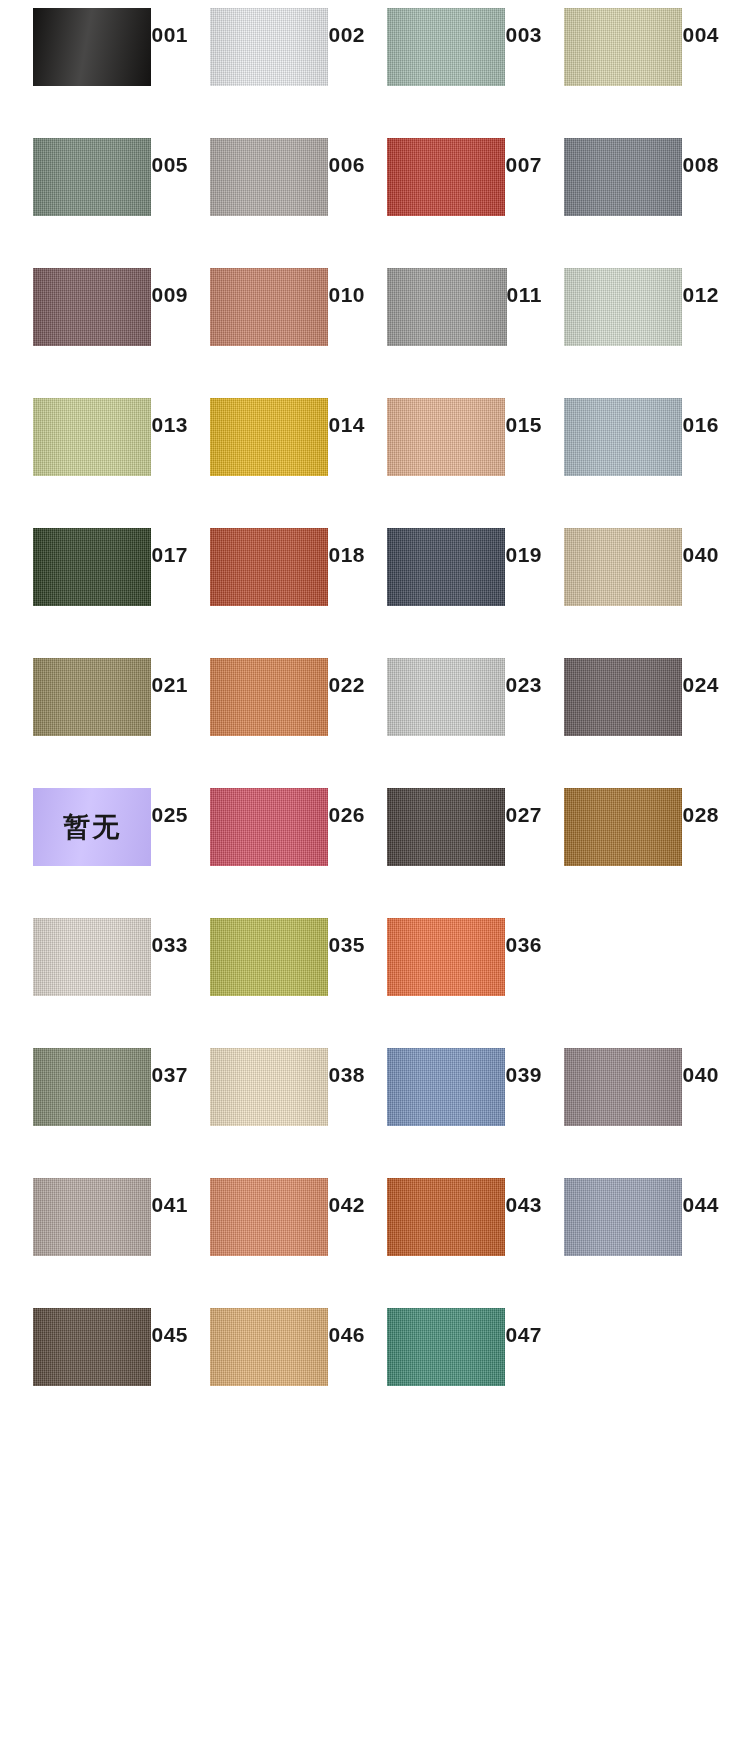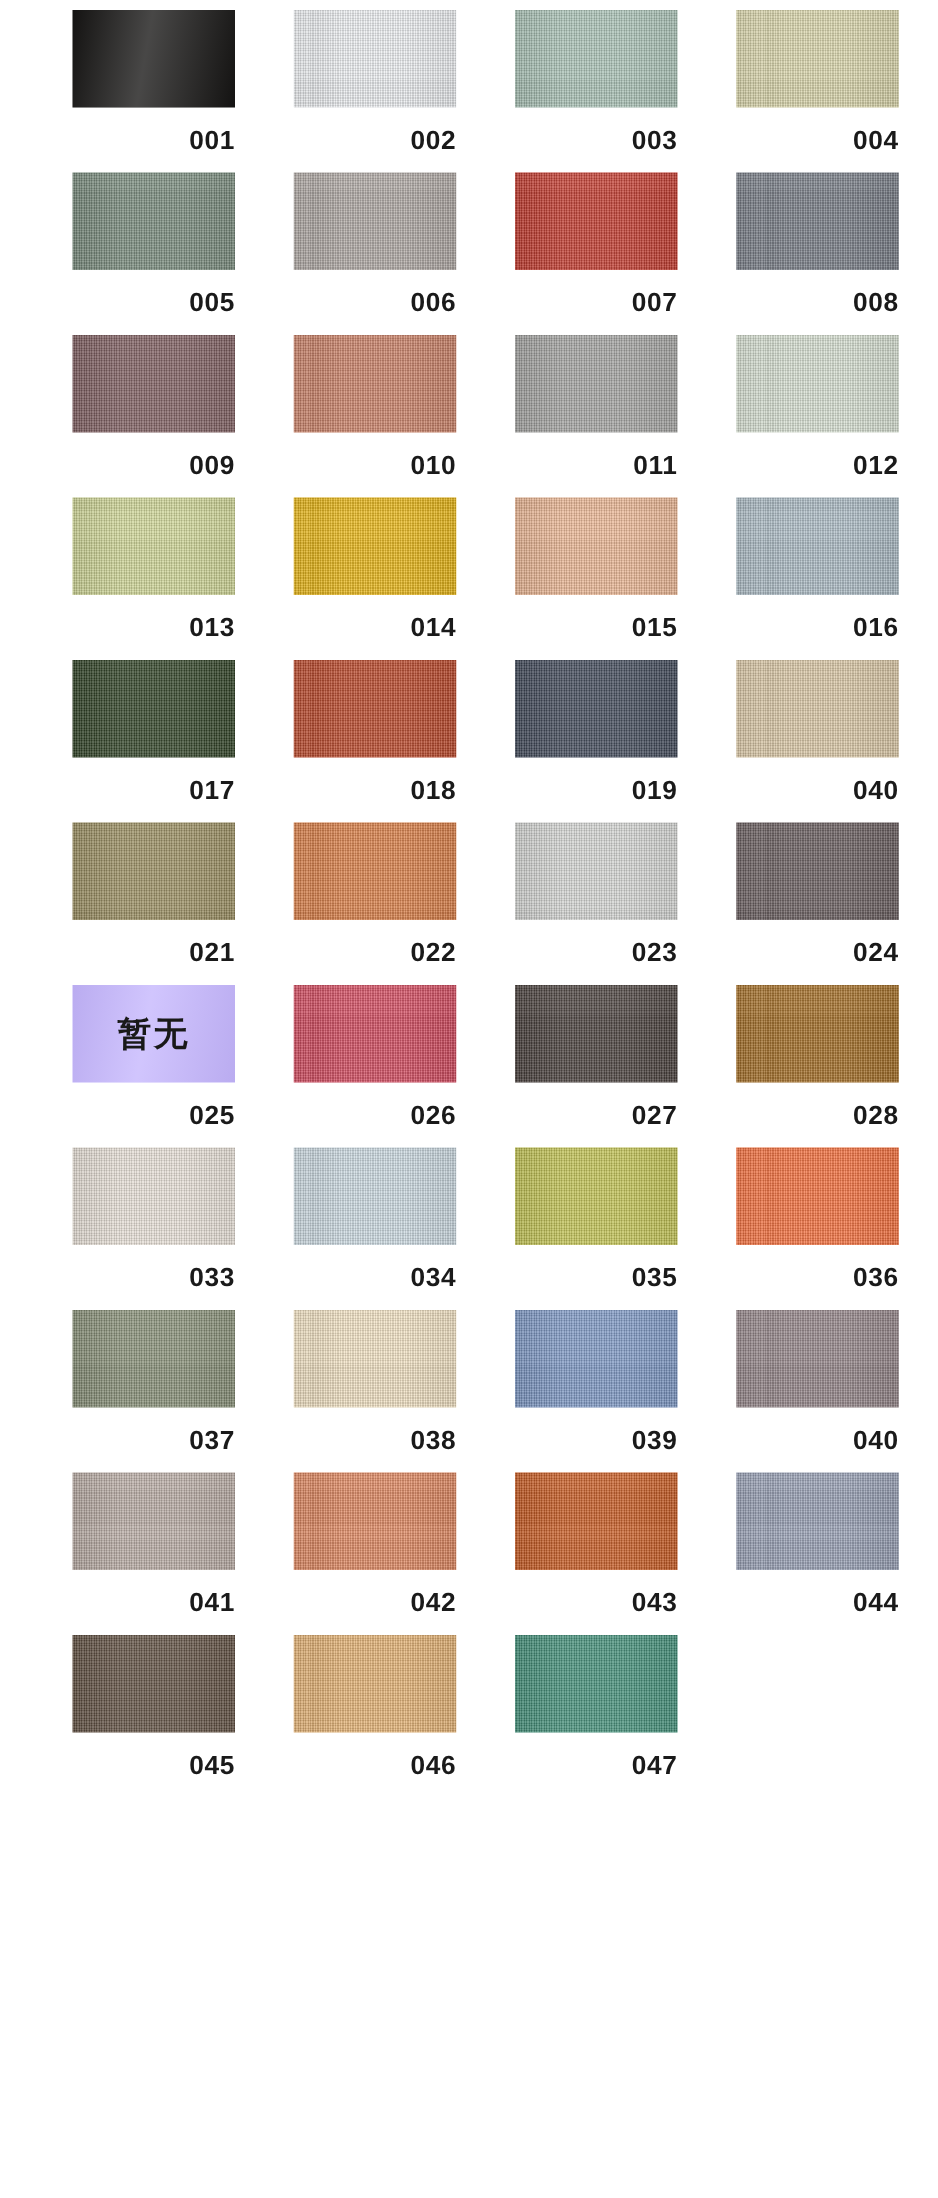--- a/index.html
+++ b/index.html
@@ -24,22 +24,22 @@
     display: flex;
     width: 750px;
     height: 130px;
     align-items: flex-start;
   }
 
   .swatch-cell {
     width: 155px;
     margin-left: 33px;
     display: flex;
-    flex-direction: column;
-    align-items: flex-end;
+    flex-direction: row;
+    align-items: flex-start;
   }
   .swatch-cell.col-0 { margin-left: 33px; }
   .swatch-cell.col-1 { margin-left: 22px; }
   .swatch-cell.col-2 { margin-left: 22px; }
   .swatch-cell.col-3 { margin-left: 22px; }
 
   .swatch-chip {
     width: 130px;
     height: 78px;
     position: relative;
@@ -242,24 +242,20 @@
       <div class="swatch-cell col-3">
         <div class="swatch-chip" style="background-color: rgb(165, 112, 42);"></div>
         <div class="swatch-label">028</div>
       </div>
     </div>
     <div class="swatch-row">
       <div class="swatch-cell col-0">
         <div class="swatch-chip" style="background-color: rgb(226, 219, 210);"></div>
         <div class="swatch-label">033</div>
       </div>
-      <div class="swatch-cell col-1">
-        <div class="swatch-chip" style="background-color: rgb(203, 216, 224);"></div>
-        <div class="swatch-label">034</div>
-      </div>
       <div class="swatch-cell col-2">
         <div class="swatch-chip" style="background-color: rgb(188, 189, 79);"></div>
         <div class="swatch-label">035</div>
       </div>
       <div class="swatch-cell col-3">
         <div class="swatch-chip" style="background-color: rgb(242, 112, 63);"></div>
         <div class="swatch-label">036</div>
       </div>
     </div>
     <div class="swatch-row">

